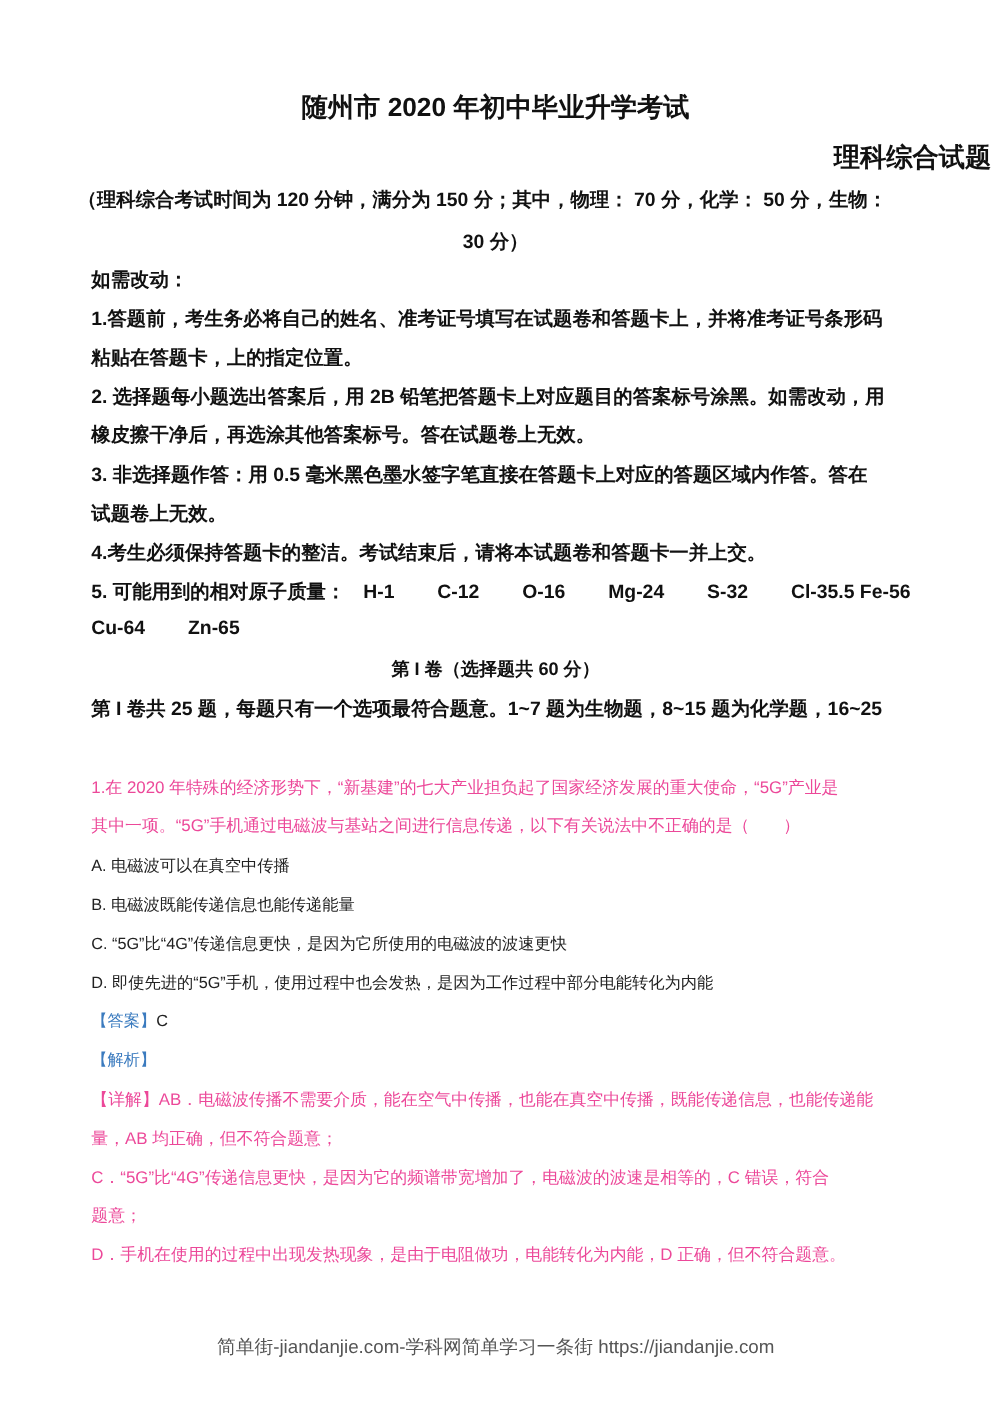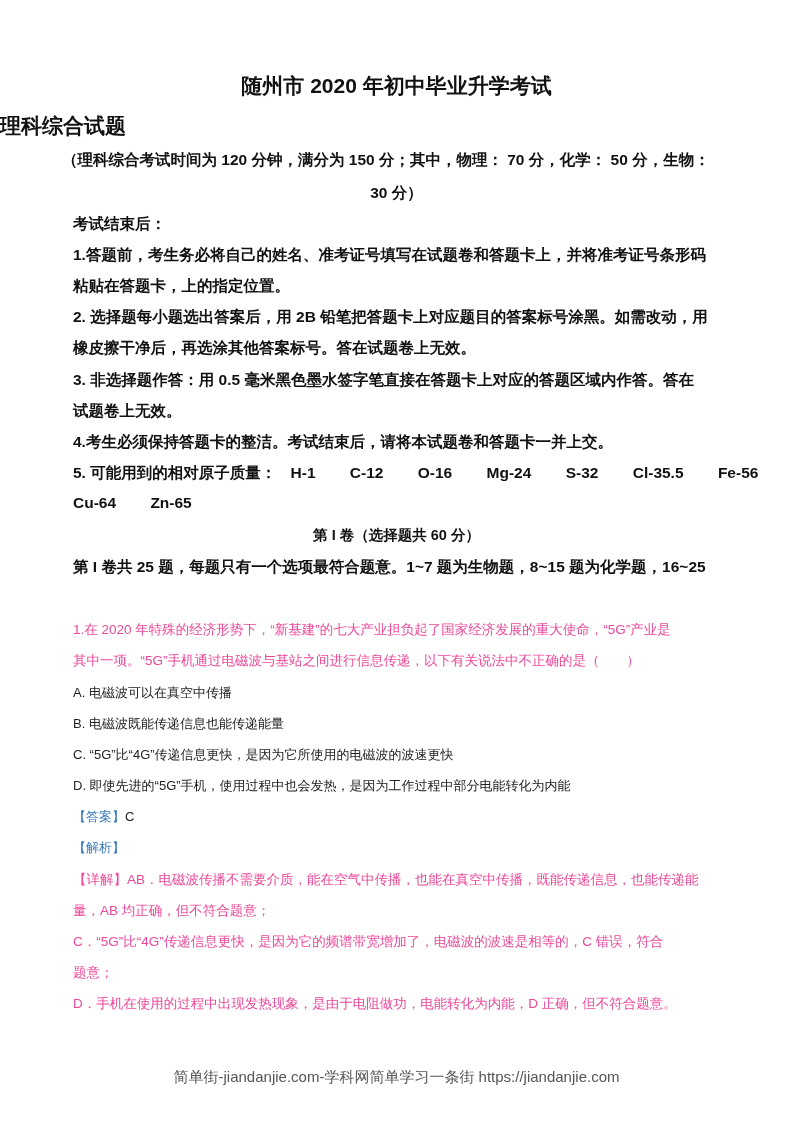--- a/index.html
+++ b/index.html
@@ -1,61 +1,61 @@
 <!DOCTYPE html>
 <html><head>
 <meta charset="utf-8">
 <style>
   html, body { margin: 0; padding: 0; background: #ffffff; }
   body { width: 793px; height: 1122px; position: relative; overflow: hidden; color: #111; }
   .page { position: absolute; left: 0; top: 0; width: 793px; height: 1122px; }
   .serif { font-family: Liberation Sans, sans-serif; }
   .sans { font-family: "Liberation Sans", "DejaVu Sans", sans-serif; }
   .title1 { position: absolute; top: 72px; left: 0; width: 793px; text-align: center; font-size: 21px; font-weight: bold; }
-  .title2 { position: absolute; top: 112px; left: 0; width: 793px; text-align: left; font-size: 21px; font-weight: bold; }
+  .title2 { position: absolute; top: 112px; left: 0; width: 793px; text-align: right; font-size: 21px; font-weight: bold; }
   .line { position: absolute; left: 73px; width: 650px; white-space: nowrap; }
   .bold16 { font-size: 15.5px; font-weight: bold; }
   .center { left: 0; width: 793px; text-align: center; }
   .q { font-size: 13.5px; color: #ec4899; }
   .opt { font-size: 13px; color: #222; }
   .label-blue { color: #3b7bbf; }
   .footer { position: absolute; top: 1068px; left: 0; width: 793px; text-align: center; font-size: 15px; color: #555; }
 </style>
 </head>
 <body>
 
 <div class="page">
 
   <div class="title1 serif">随州市 2020 年初中毕业升学考试</div>
   <div class="title2 serif">理科综合试题</div>
 
   <div class="line serif bold16" style="top:150px; left:62px; width:680px;">（理科综合考试时间为 120 分钟，满分为 150 分；其中，物理：  70 分，化学：  50 分，生物：</div>
   <div class="line serif bold16 center" style="top:183px;">30 分）</div>
 
-  <div class="line serif bold16" style="top:214px;">考试结束后：</div>
+  <div class="line serif bold16" style="top:214px;">如需改动：</div>
 
   <div class="line serif bold16" style="top:245px;">1.答题前，考生务必将自己的姓名、准考证号填写在试题卷和答题卡上，并将准考证号条形码</div>
   <div class="line serif bold16" style="top:276px;">粘贴在答题卡，上的指定位置。</div>
 
   <div class="line serif bold16" style="top:307px;">2. 选择题每小题选出答案后，用 2B 铅笔把答题卡上对应题目的答案标号涂黑。如需改动，用</div>
   <div class="line serif bold16" style="top:338px;">橡皮擦干净后，再选涂其他答案标号。答在试题卷上无效。</div>
 
   <div class="line serif bold16" style="top:370px;">3. 非选择题作答：用 0.5 毫米黑色墨水签字笔直接在答题卡上对应的答题区域内作答。答在</div>
   <div class="line serif bold16" style="top:401px;">试题卷上无效。</div>
 
   <div class="line serif bold16" style="top:432px;">4.考生必须保持答题卡的整洁。考试结束后，请将本试题卷和答题卡一并上交。</div>
 
   <div class="line serif bold16" style="top:463px;">
     <span>5. 可能用到的相对原子质量：</span>
     <span style="margin-left:10px; margin-right:30px;">H-1</span>
     <span style="margin-right:30px;">C-12</span>
     <span style="margin-right:30px;">O-16</span>
     <span style="margin-right:30px;">Mg-24</span>
     <span style="margin-right:30px;">S-32</span>
-    <span style="margin-right:30px;">Cl-35.5</span>
+    <span style="">Cl-35.5</span>
     <span>Fe-56</span>
   </div>
   <div class="line serif bold16" style="top:494px;">
     <span style="margin-right:30px;">Cu-64</span>
     <span>Zn-65</span>
   </div>
 
   <div class="line serif bold16 center" style="top:526px; font-size:14.5px;">第 I 卷（选择题共  60 分）</div>
   <div class="line serif bold16" style="top:557px;">第 I 卷共 25 题，每题只有一个选项最符合题意。1~7 题为生物题，8~15 题为化学题，16~25</div>
 

